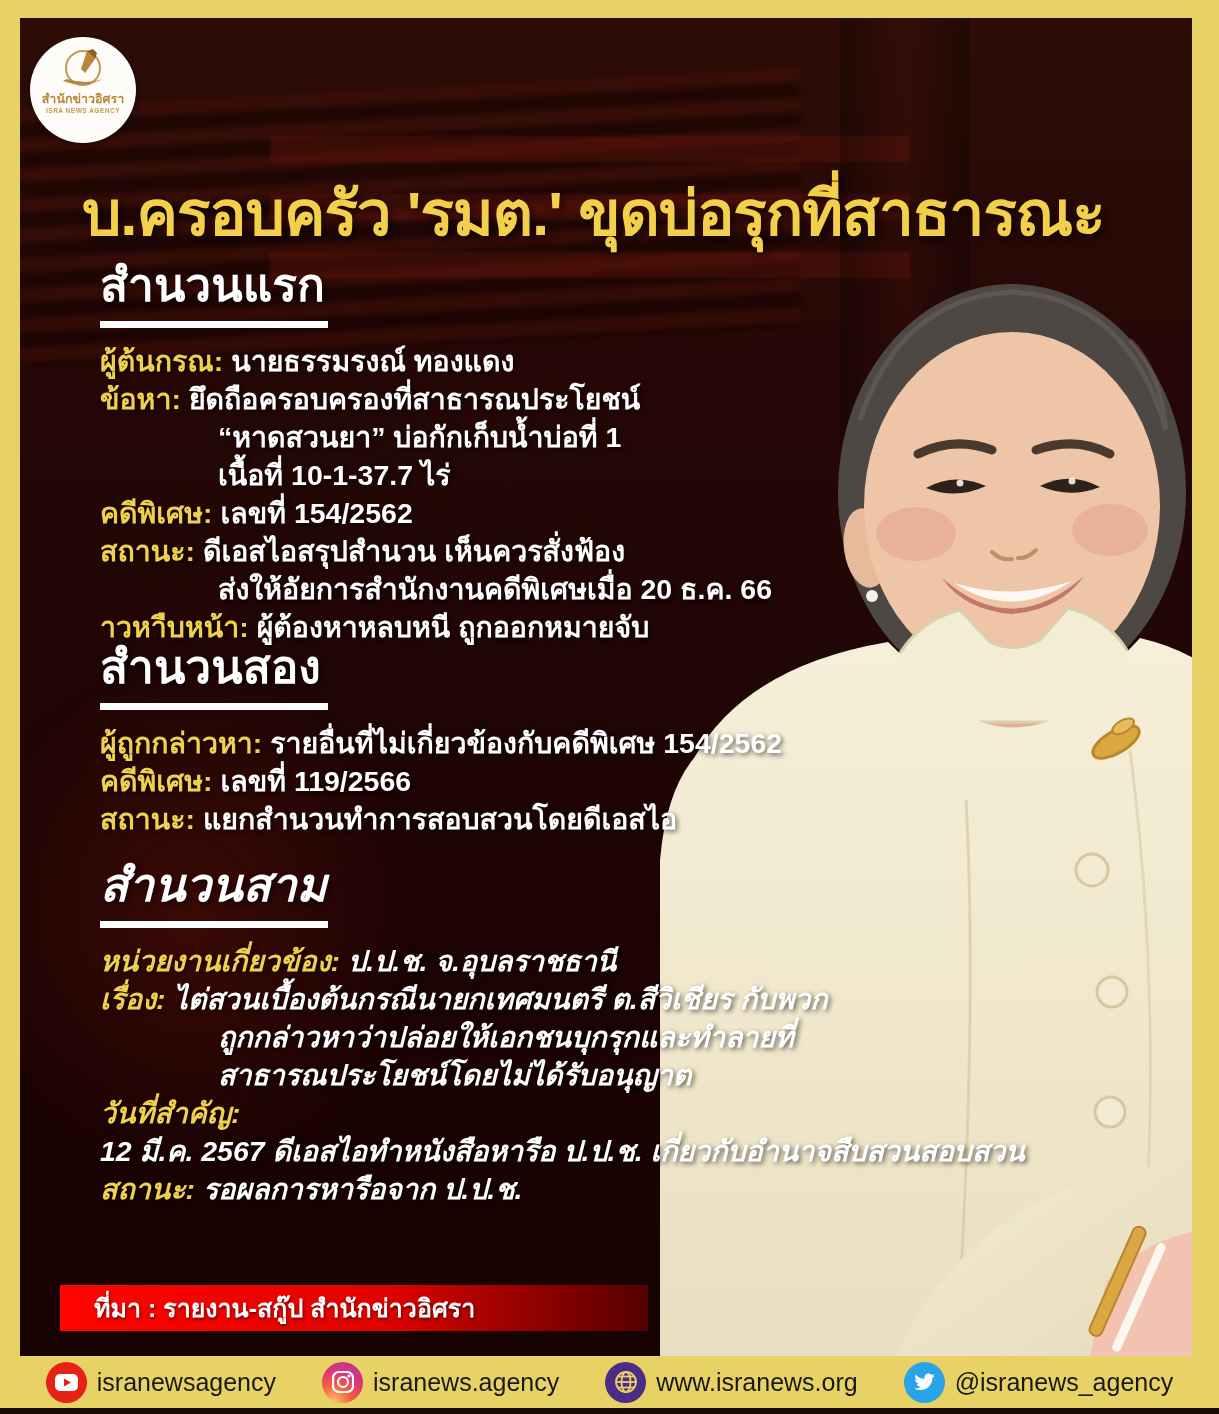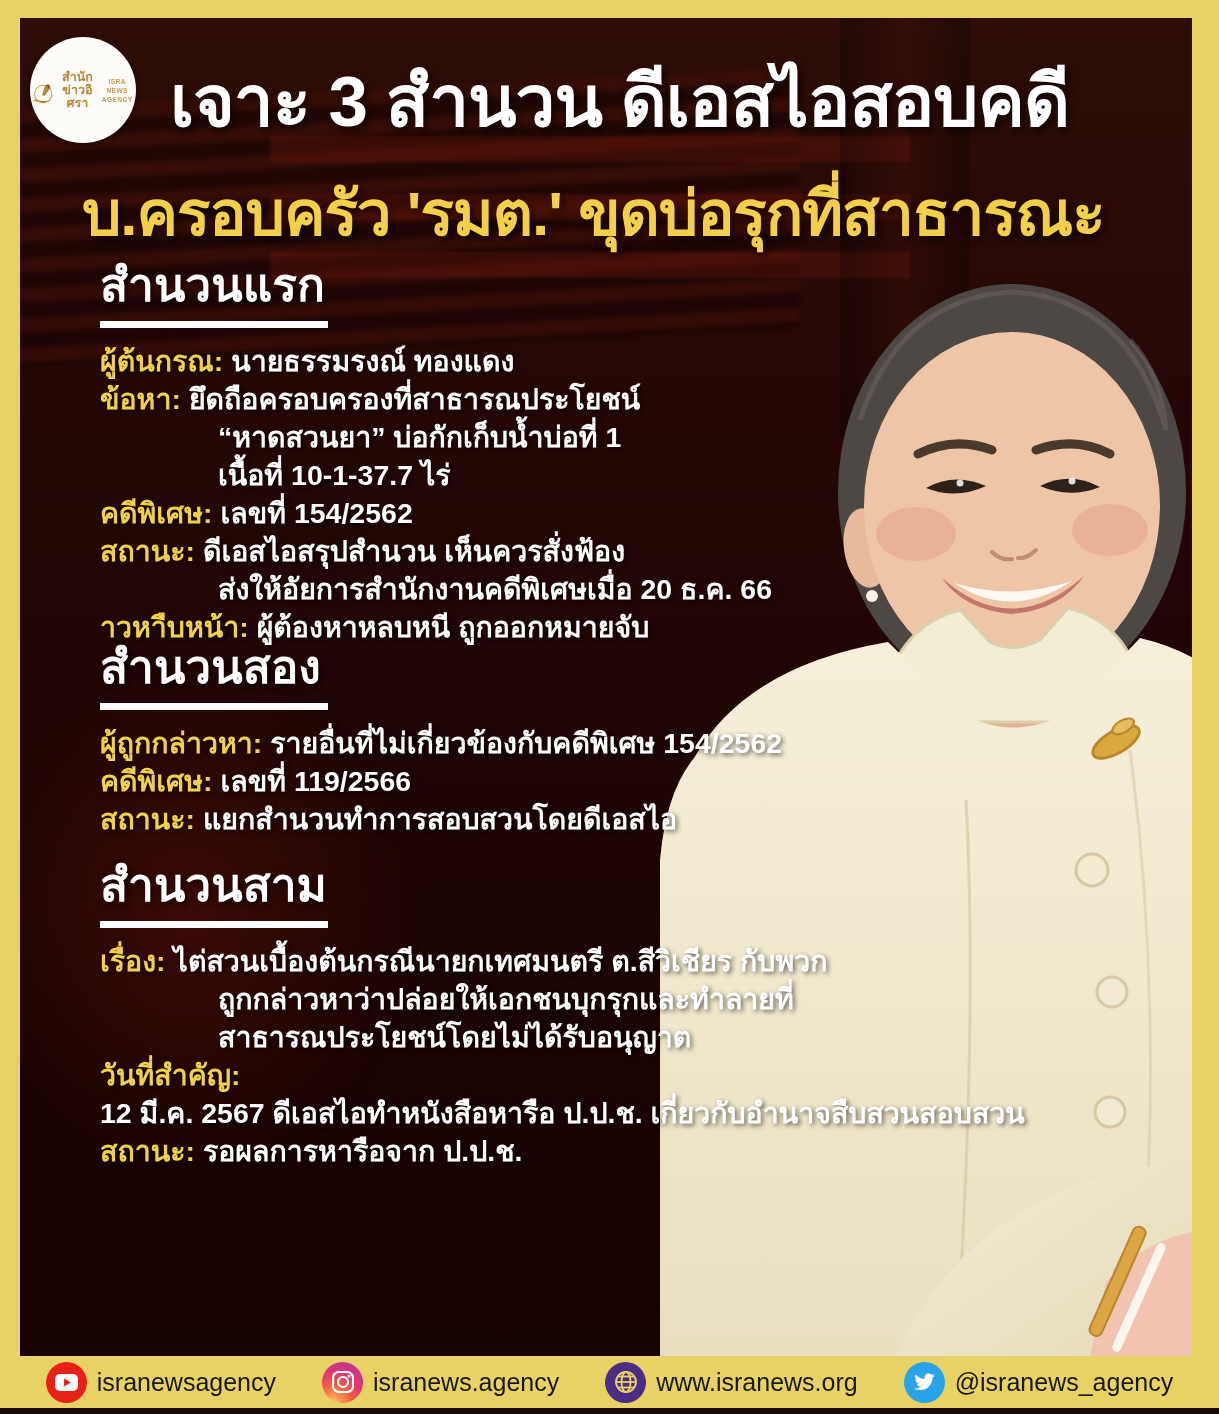--- a/index.html
+++ b/index.html
@@ -31,21 +31,21 @@
     background:radial-gradient(closest-side,rgba(130,24,14,.30),rgba(130,24,14,0));
     filter:blur(6px);
   }
   .art-band{
     position:absolute;left:820px;top:0;width:130px;height:420px;opacity:.35;
     background:linear-gradient(90deg,rgba(0,0,0,.8),rgba(90,18,10,.4),rgba(0,0,0,.8));
   }
   
   .logo{
     position:absolute;left:10px;top:19px;width:106px;height:106px;border-radius:50%;
-    background:#fdfcf8;display:flex;flex-direction:row;align-items:center;justify-content:flex-start;
+    background:#fdfcf8;display:flex;flex-direction:column;align-items:center;justify-content:flex-start;
     box-shadow:0 2px 6px rgba(0,0,0,.5);z-index:5;text-align:center;
   }
   .logo svg{margin-top:10px;}
   .logo .l1{color:#b8863b;font-size:12.5px;font-weight:bold;line-height:13px;}
   .logo .l2{color:#c59a52;font-size:6.5px;font-weight:bold;letter-spacing:.5px;line-height:9px;}
   
   .head1{
     position:absolute;left:150px;top:26px;width:1010px;z-index:4;
     color:#ffffff;font-size:71px;font-weight:800;letter-spacing:-1px;
     text-shadow:3px 4px 8px rgba(0,0,0,.65);white-space:nowrap;
@@ -54,21 +54,21 @@
     position:absolute;left:62px;top:146px;width:1105px;z-index:4;
     color:#f2d04b;font-size:62px;font-weight:800;letter-spacing:-1px;
     text-shadow:3px 4px 8px rgba(0,0,0,.65);white-space:nowrap;
   }
   
   .portrait{position:absolute;left:640px;top:262px;width:532px;height:1076px;z-index:2;}
   
   .section{position:absolute;left:80px;z-index:3;width:660px;}
   #section-0{top:240px;}
   #section-1{top:622px;}
-  #section-2{top:840px;}
+  #section-2{top:840px;font-style:italic;}
   .section h2{
     margin:0;color:#fff;font-size:46px;font-weight:800;line-height:54px;
     text-shadow:2px 3px 6px rgba(0,0,0,.6);
   }
   .rule{width:228px;height:7px;background:#ffffff;margin:9px 0 14px 0;}
   .row{font-size:28.5px;font-weight:700;line-height:38px;color:#ffffff;
     text-shadow:2px 2px 5px rgba(0,0,0,.6);white-space:nowrap;}
   .row.indent{padding-left:118px;}
   .row .lbl{color:#f0d04f;margin-right:8px;}
   
@@ -170,21 +170,20 @@
     <svg width="52" height="46" viewBox="0 0 52 46">
       <circle cx="26" cy="21" r="17" fill="none" stroke="#c59a52" stroke-width="2"></circle>
       <path d="M30 4 L38 12 L28 26 L24 22 Z" fill="#b8863b"></path>
       <path d="M36 2 L40 6 L38 12 L30 4 Z" fill="#8a5f22"></path>
       <path d="M6 34 Q26 42 46 32 Q30 38 10 32 Z" fill="#b8863b"></path>
     </svg>
     <div class="l1">สำนักข่าวอิศรา</div>
     <div class="l2">ISRA NEWS AGENCY</div>
   </div>
 
-  <div class="head1">เจาะ 3 สำนวน ดีเอสไอสอบคดี</div>
   <div class="head2">บ.ครอบครัว 'รมต.' ขุดบ่อรุกที่สาธารณะ</div>
 
   <div id="sections">
       <div class="section" id="section-0">
         <h2>สำนวนแรก</h2>
         <div class="rule"></div>
         <div class="row"><span class="lbl">ผู้ต้นกรณ:</span><span class="val">นายธรรมรงณ์ ทองแดง</span></div>
         <div class="row"><span class="lbl">ข้อหา:</span><span class="val">ยึดถือครอบครองที่สาธารณประโยชน์</span></div>
         <div class="row indent"><span class="val">“หาดสวนยา” บ่อกักเก็บน้ำบ่อที่ 1</span></div>
         <div class="row indent"><span class="val">เนื้อที่ 10-1-37.7 ไร่</span></div>
@@ -196,29 +195,33 @@
       <div class="section" id="section-1">
         <h2>สำนวนสอง</h2>
         <div class="rule"></div>
         <div class="row"><span class="lbl">ผู้ถูกกล่าวหา:</span><span class="val">รายอื่นที่ไม่เกี่ยวข้องกับคดีพิเศษ 154/2562</span></div>
         <div class="row"><span class="lbl">คดีพิเศษ:</span><span class="val">เลขที่ 119/2566</span></div>
         <div class="row"><span class="lbl">สถานะ:</span><span class="val">แยกสำนวนทำการสอบสวนโดยดีเอสไอ</span></div>
       </div>
       <div class="section" id="section-2">
         <h2>สำนวนสาม</h2>
         <div class="rule"></div>
+        <div class="row"><span class="lbl">หน่วยงานเกี่ยวข้อง:</span><span class="val">ป.ป.ช. จ.อุบลราชธานี</span></div>
         <div class="row"><span class="lbl">เรื่อง:</span><span class="val">ไต่สวนเบื้องต้นกรณีนายกเทศมนตรี ต.สีวิเชียร กับพวก</span></div>
         <div class="row indent"><span class="val">ถูกกล่าวหาว่าปล่อยให้เอกชนบุกรุกและทำลายที่</span></div>
         <div class="row indent"><span class="val">สาธารณประโยชน์โดยไม่ได้รับอนุญาต</span></div>
         <div class="row"><span class="lbl">วันที่สำคัญ:</span></div>
         <div class="row"><span class="val">12 มี.ค. 2567 ดีเอสไอทำหนังสือหารือ ป.ป.ช. เกี่ยวกับอำนาจสืบสวนสอบสวน</span></div>
         <div class="row"><span class="lbl">สถานะ:</span><span class="val">รอผลการหารือจาก ป.ป.ช.</span></div>
       </div>
     </div>
 
+  <div class="source-bar">
+    <span>ที่มา : รายงาน-สกู๊ป สำนักข่าวอิศรา</span>
+  </div>
 </div>
 
 <div class="footer" id="footer">
     <a class="f-item" href="#">
       <span class="icon ic-youtube">
         <svg width="23" height="17" viewBox="0 0 23 17">
           <rect x="0" y="0" width="23" height="17" rx="5" fill="#fff"></rect>
           <path d="M9 4.5 L16 8.5 L9 12.5 Z" fill="#e62117"></path>
         </svg>
       </span>

